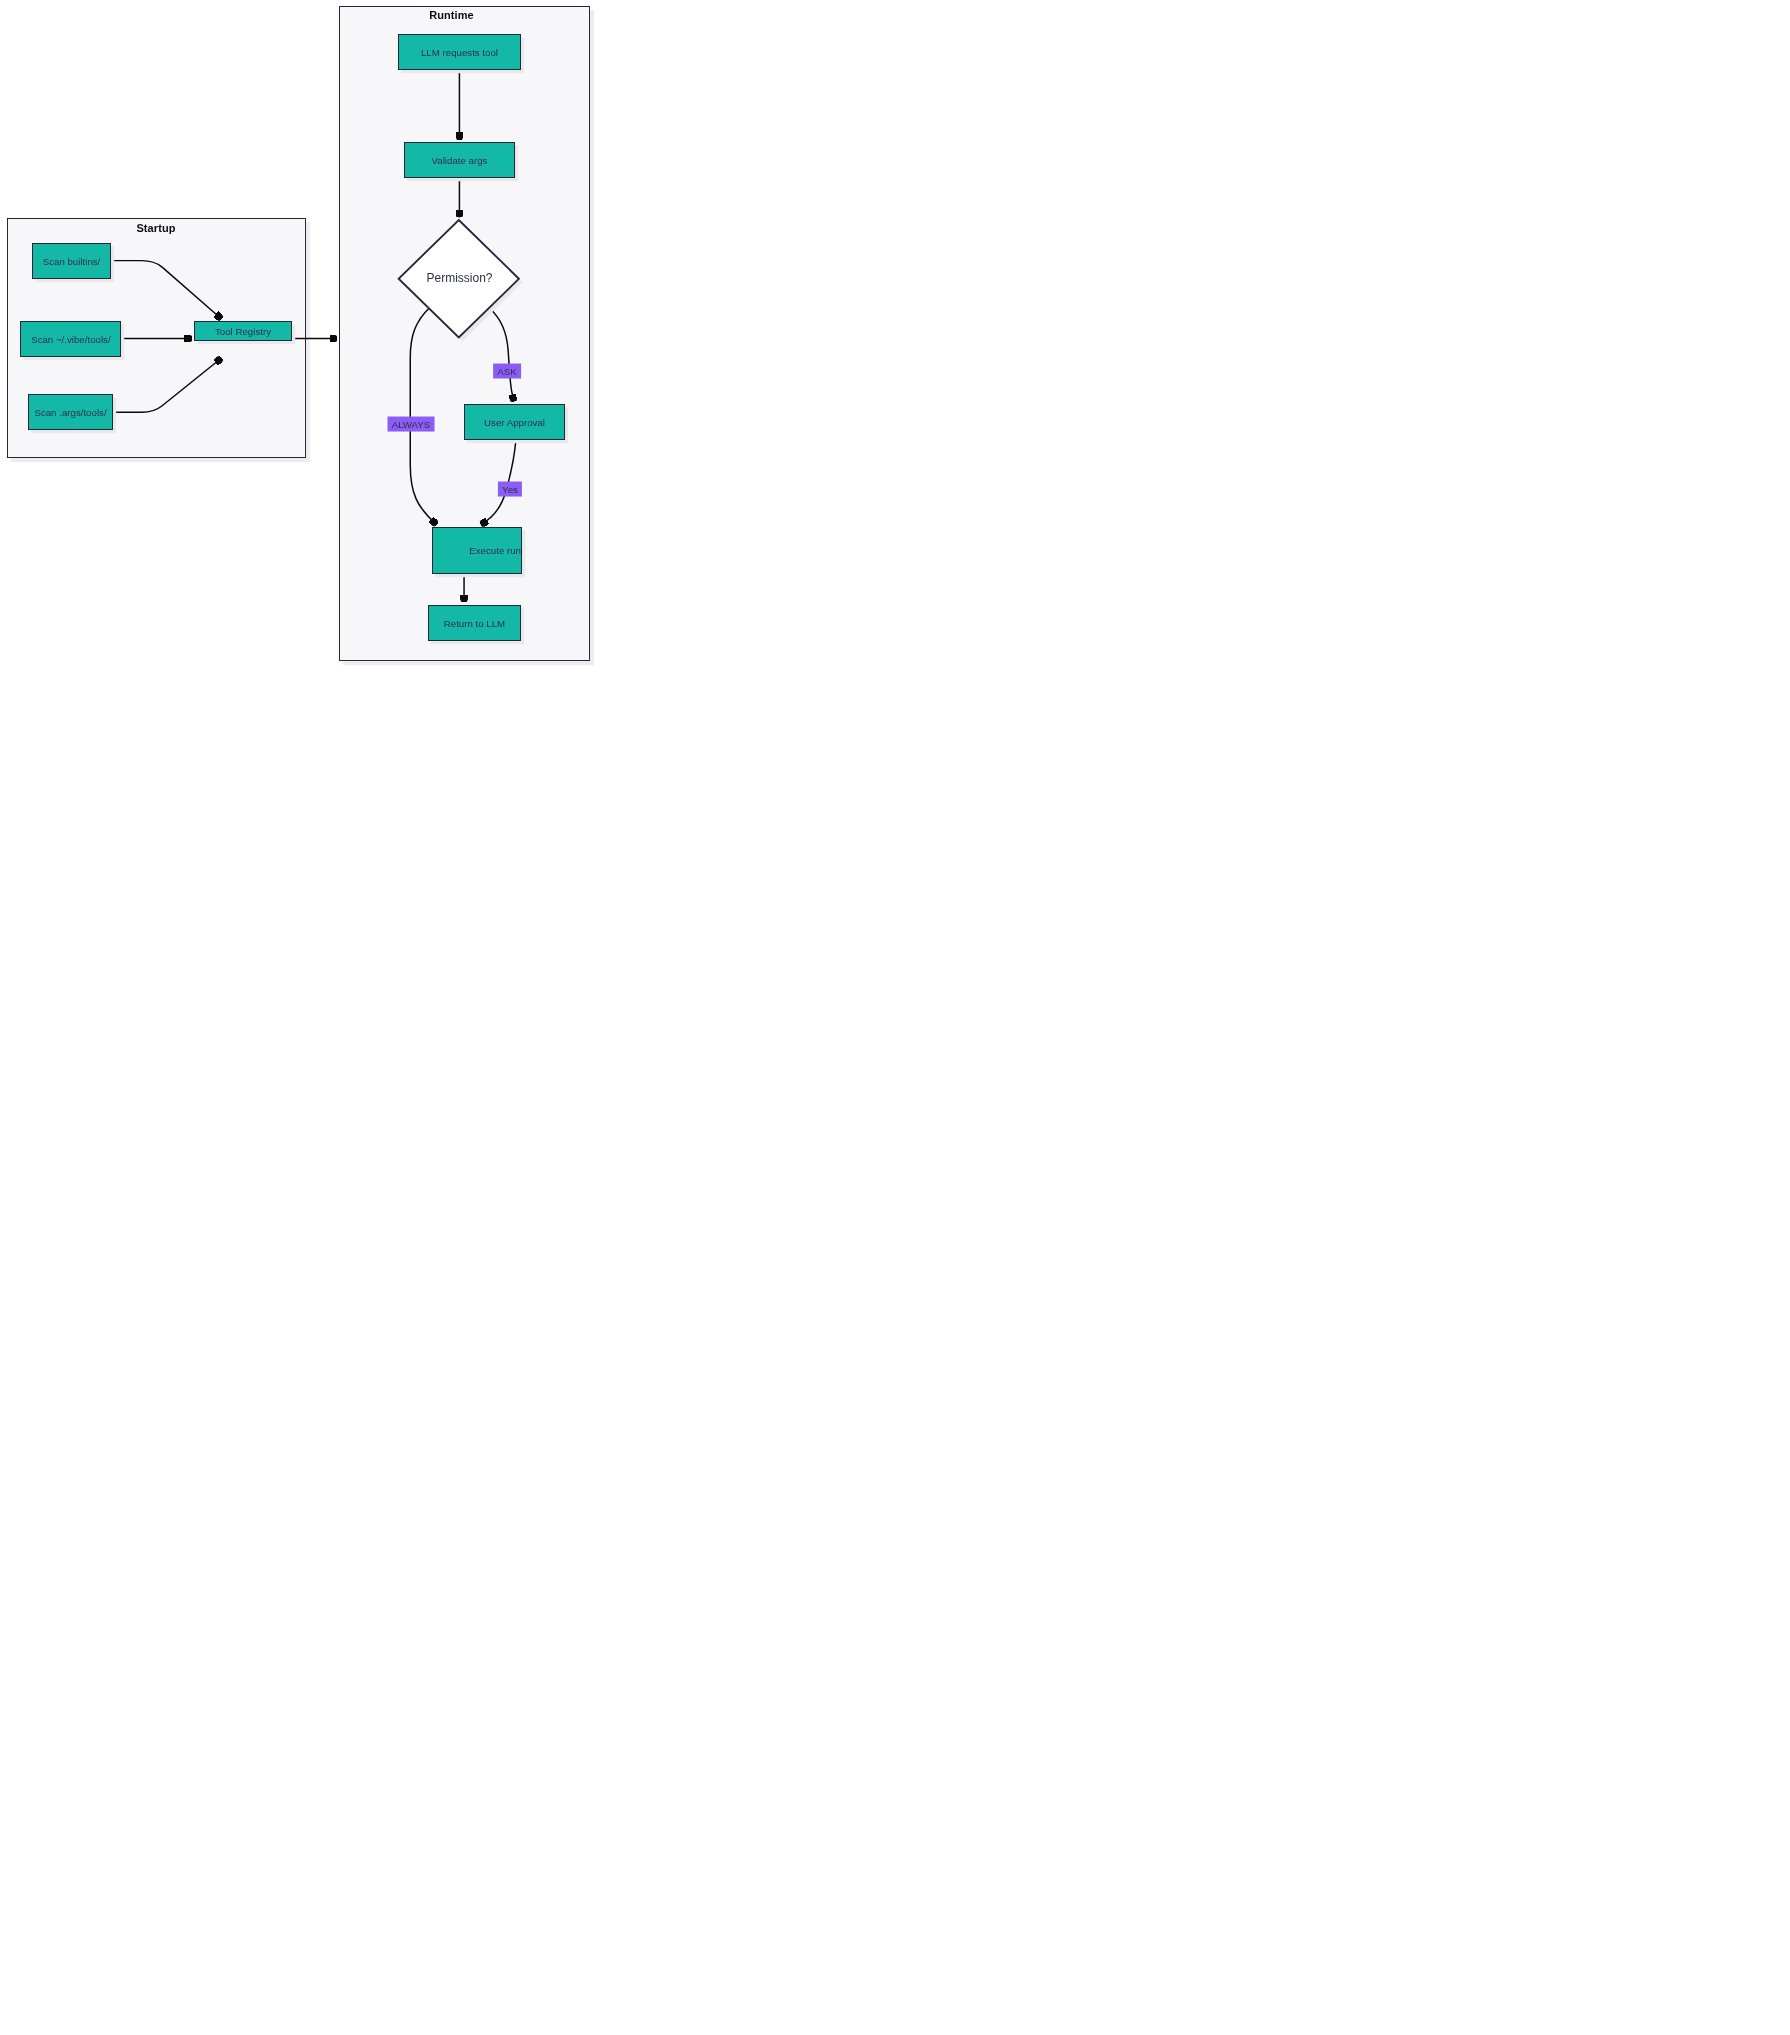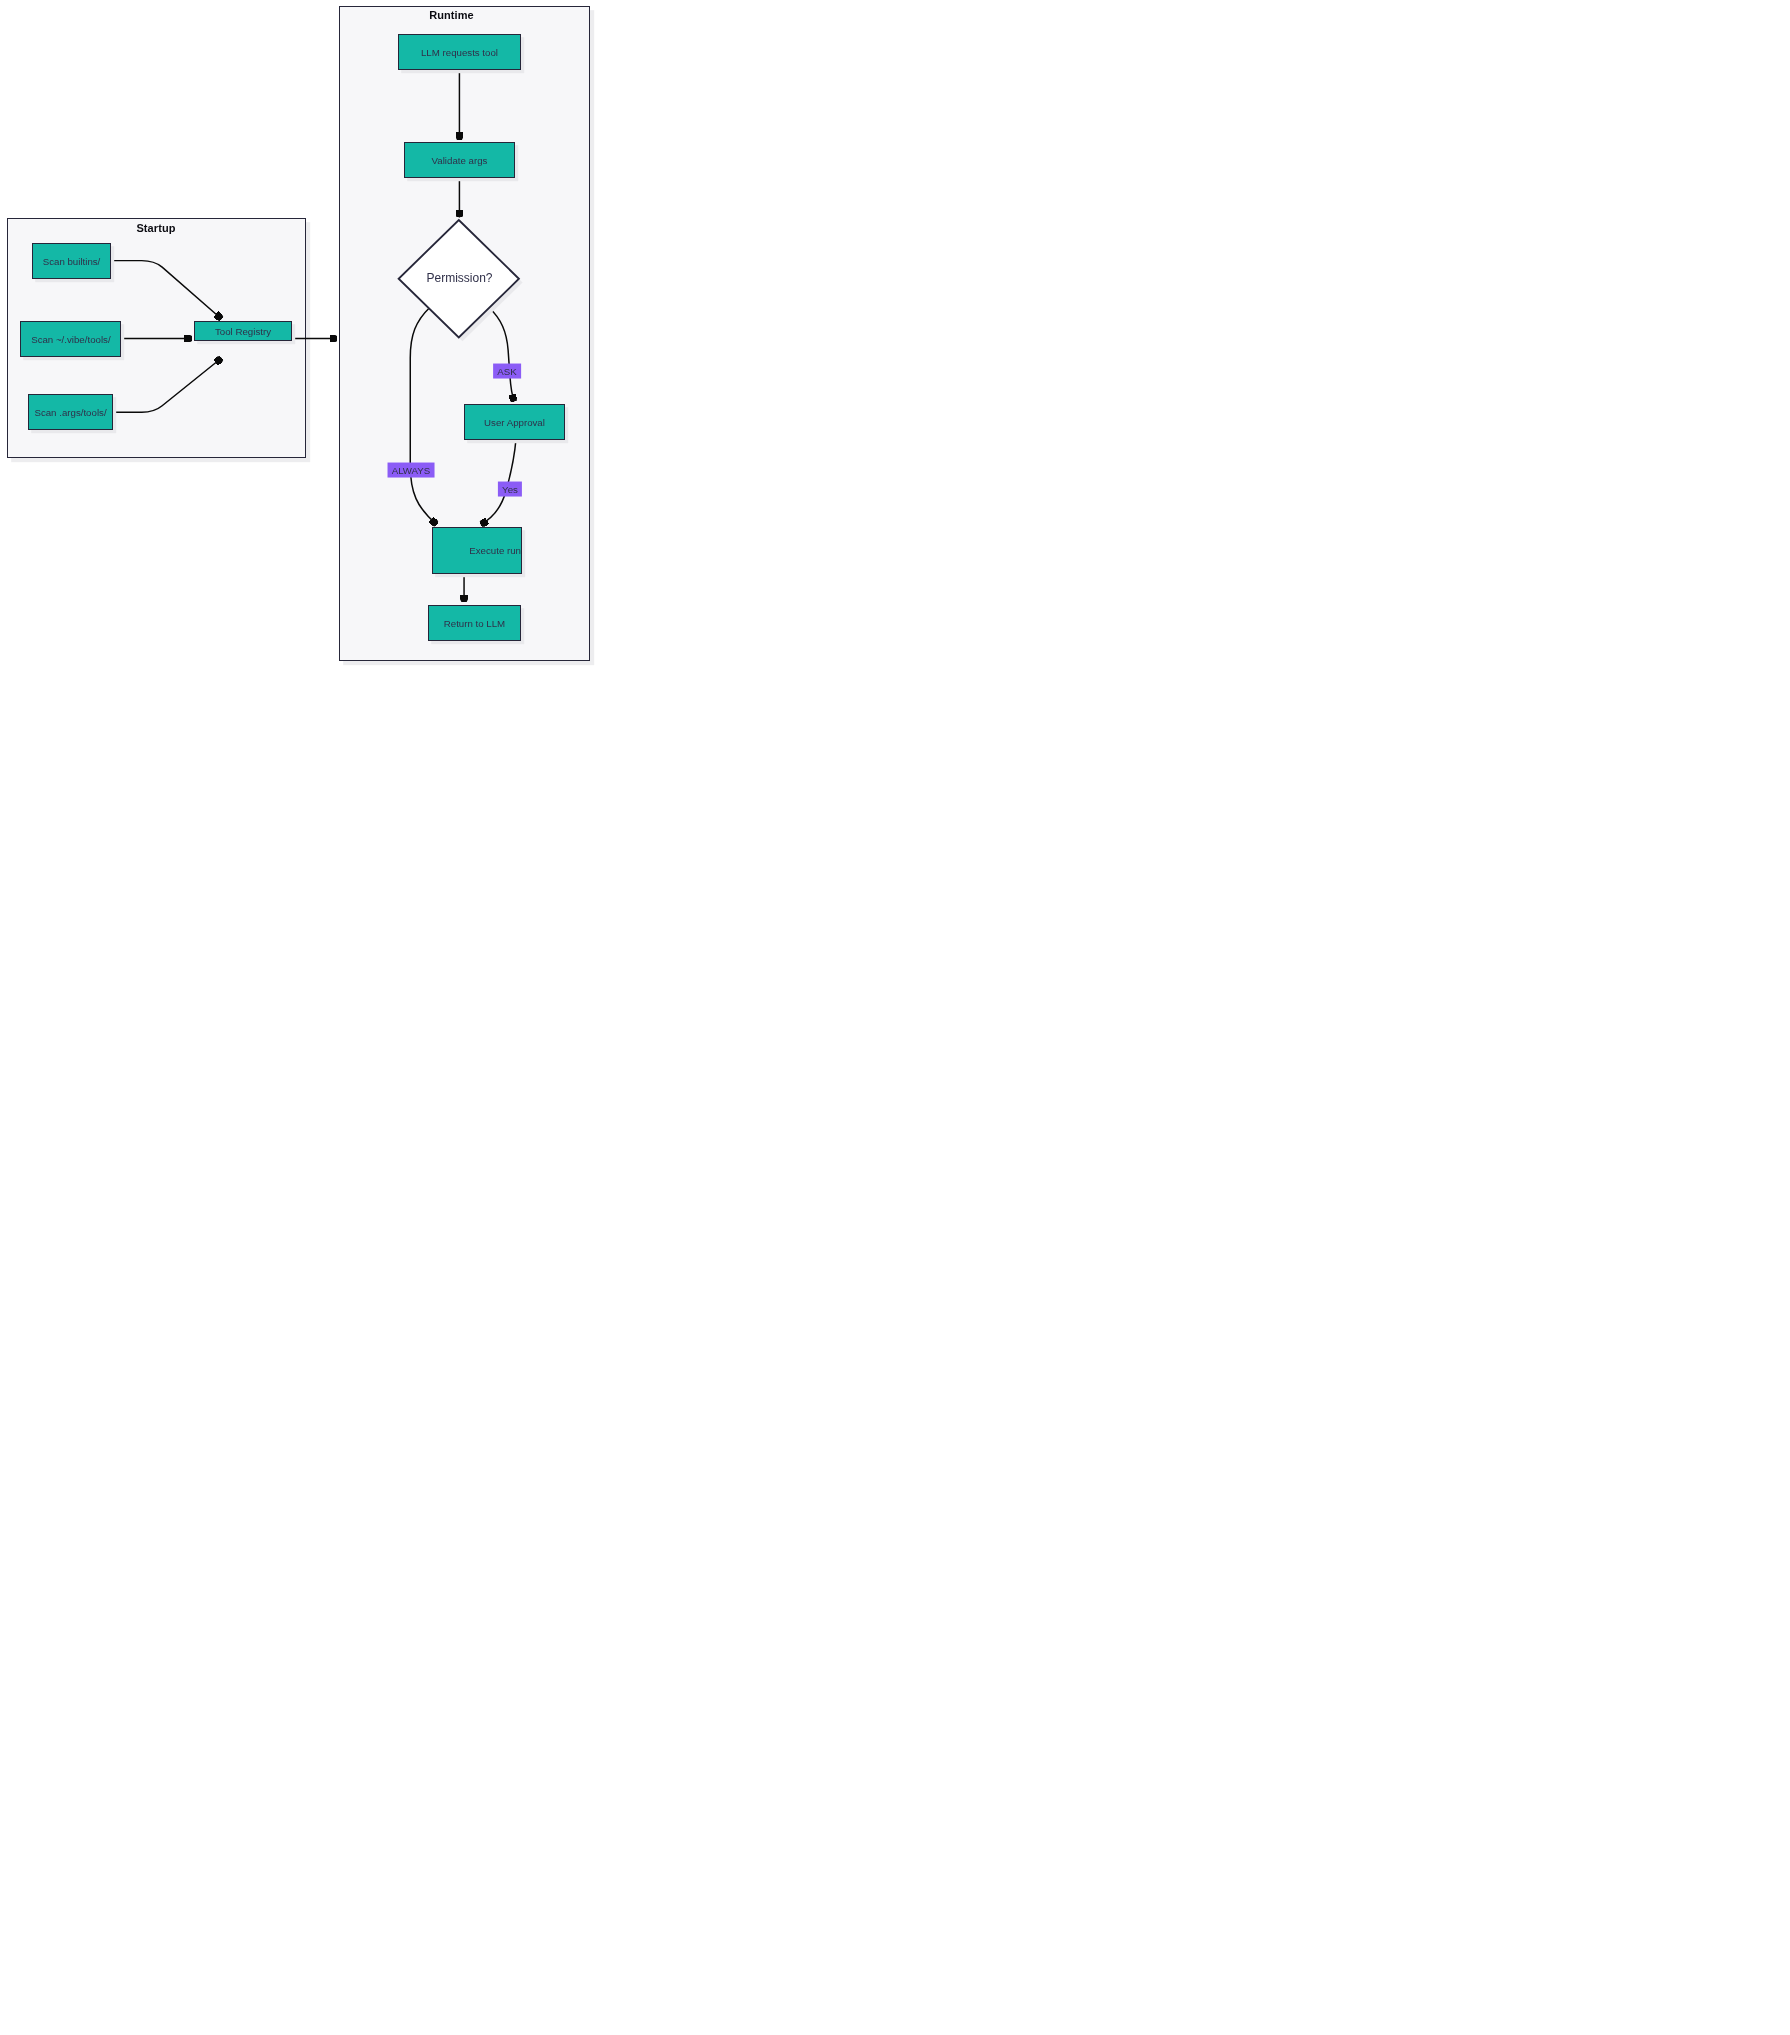--- a/index.html
+++ b/index.html
@@ -57,21 +57,21 @@
   .edge-label{
     position:absolute;
     transform:translate(-50%,-50%);
     background:#8b5cf6;
     color:#303049;
     font-size:9.7px;
     padding:1.9px 4.2px;
     line-height:1.15;
     white-space:nowrap;
   }
-  #el-always{left:411px;top:424px;margin-top:46px;}
+  #el-always{left:411px;top:424px;}
   #el-ask{left:507px;top:371px;}
   #el-yes{left:510px;top:489px;}
 </style>
 </head>
 <body>
 
 <div class="canvas">
 
   <div class="subgraph" id="sg-startup"></div>
   <div class="subgraph" id="sg-runtime"></div>

